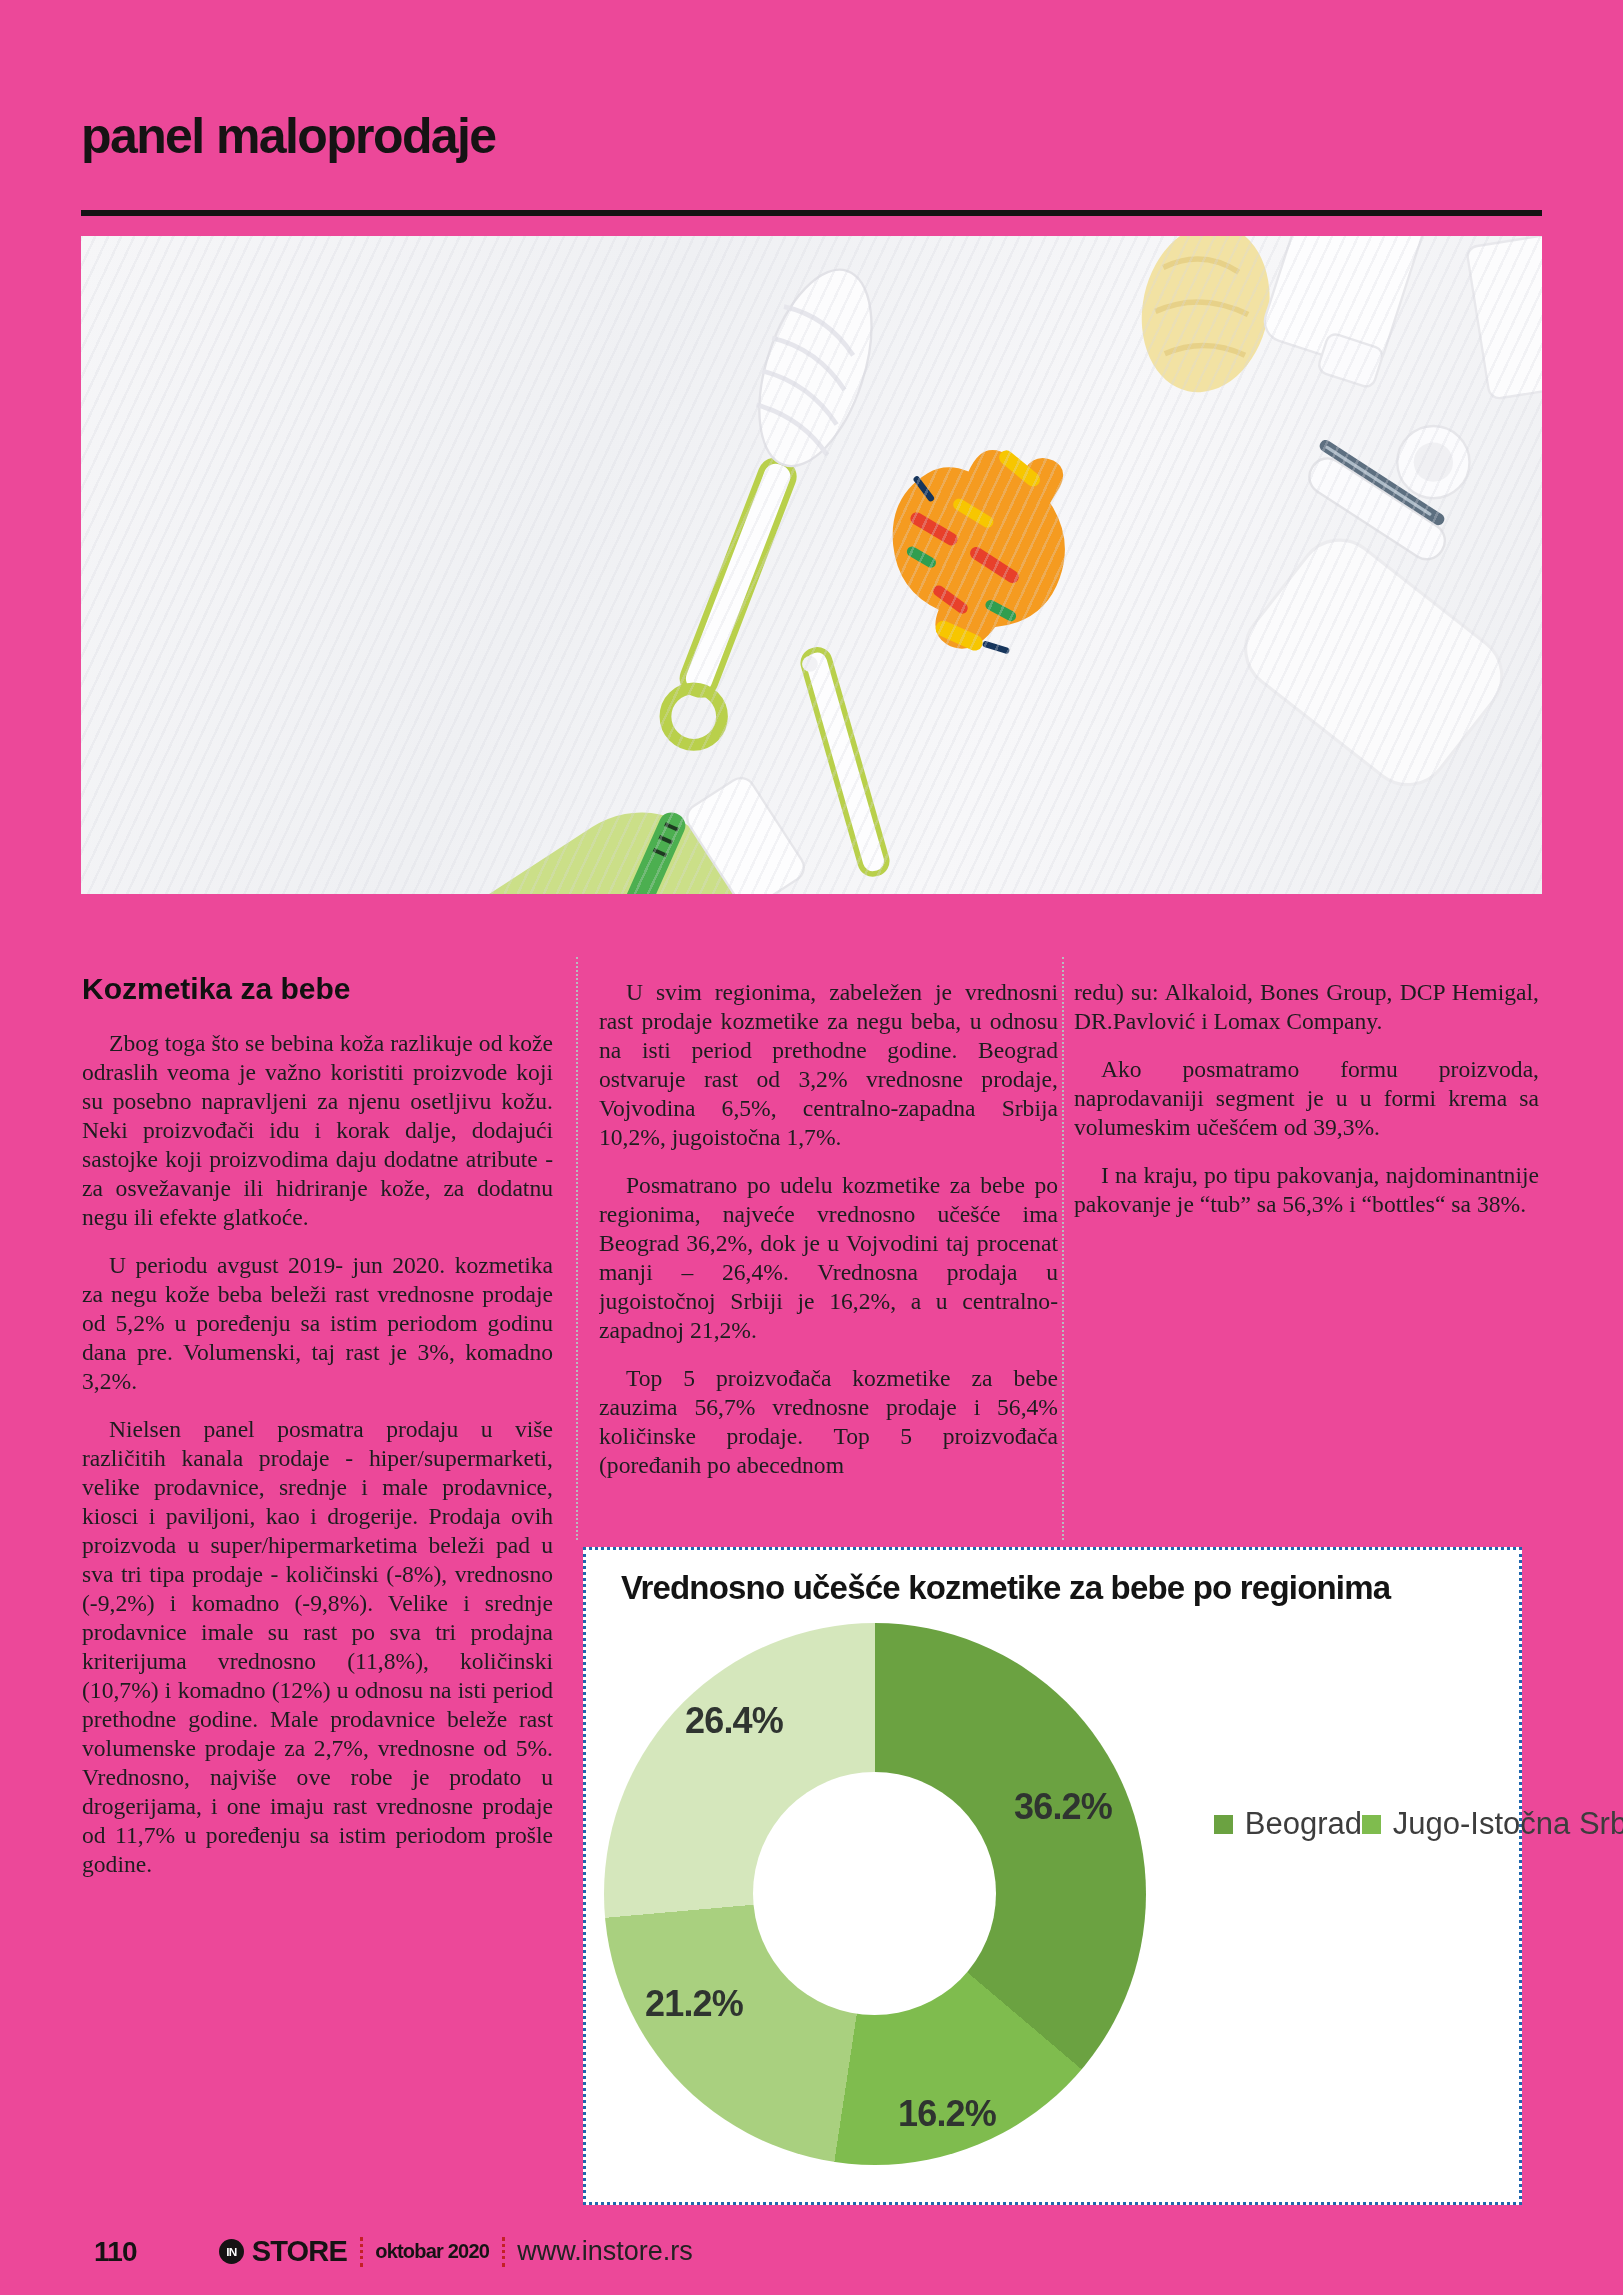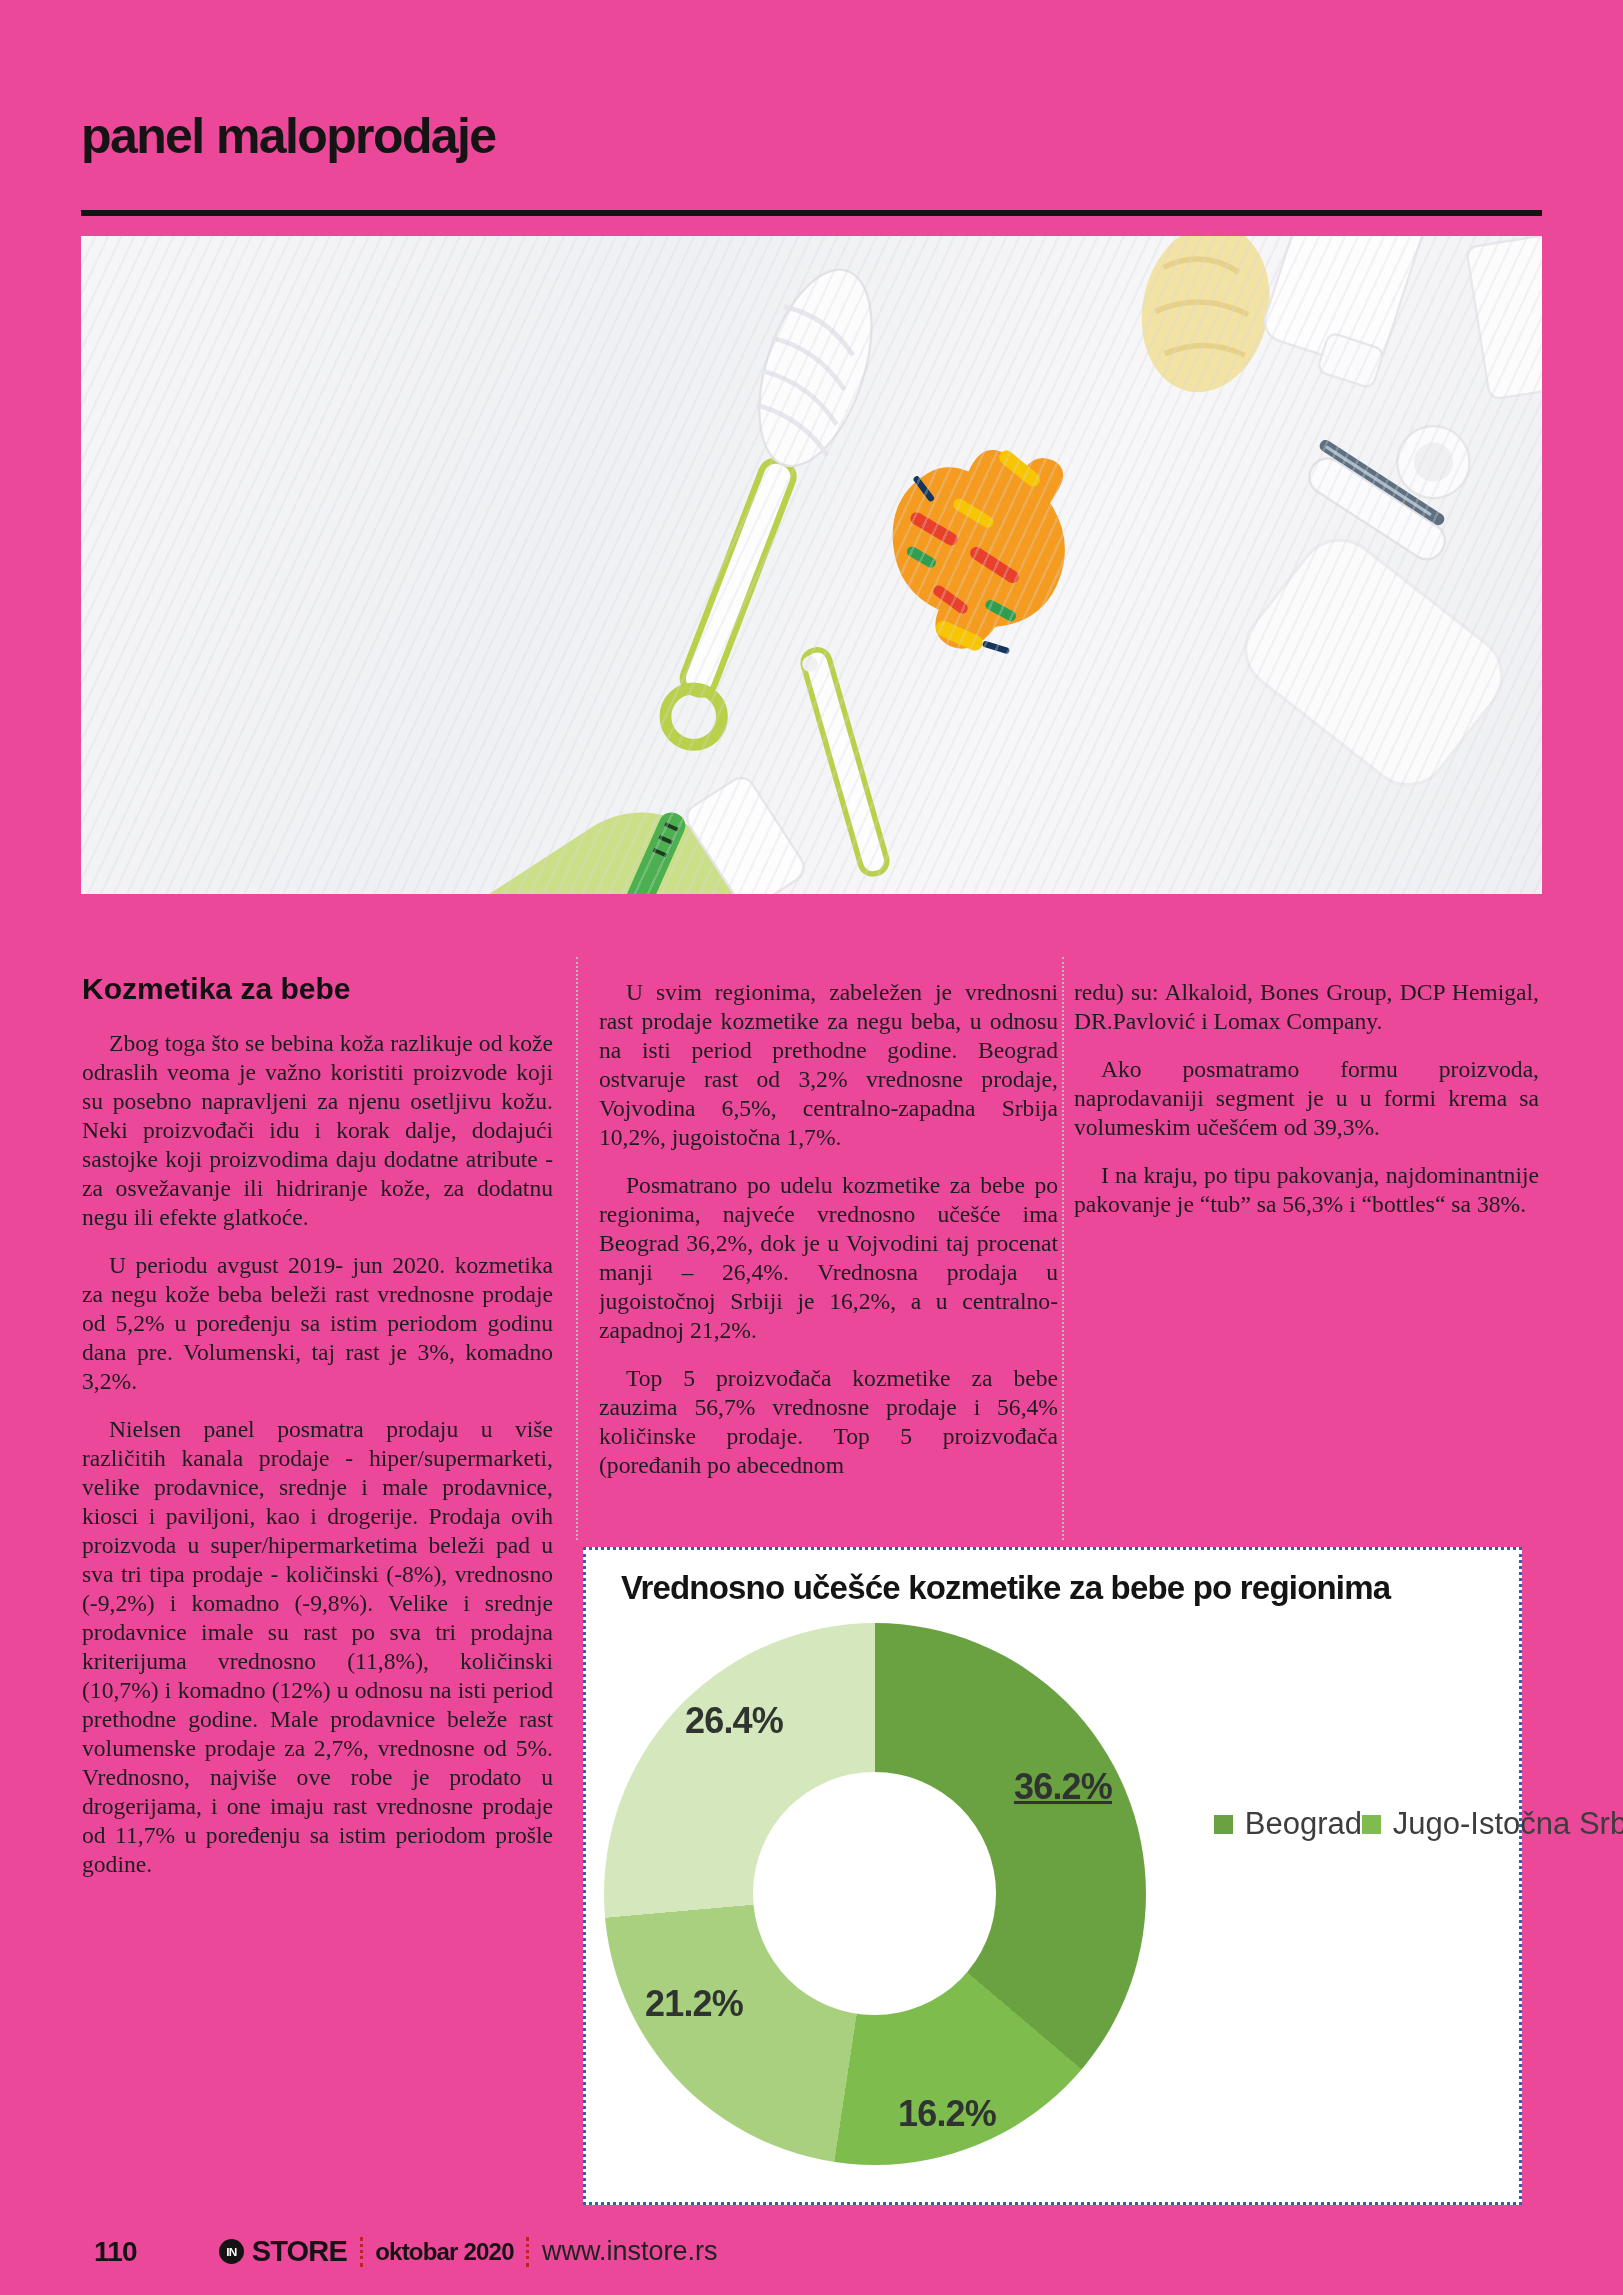--- a/index.html
+++ b/index.html
@@ -29,39 +29,39 @@
 
   .chart-card{position:absolute;left:583px;top:1547px;width:939px;height:658px;box-sizing:border-box;
         border:3.9px dotted #1e67ad;background:#ffffff;}
   .chart-title{position:absolute;left:35px;top:19px;font-family:"Liberation Sans",sans-serif;
         font-weight:700;font-size:33px;letter-spacing:-0.8px;color:#141414;}
   .donut{position:absolute;left:18px;top:73px;width:542px;height:542px;border-radius:50%;
         background:#6ba241;}
   .donut-hole{position:absolute;left:167px;top:222px;width:243px;height:243px;border-radius:50%;background:#ffffff;}
   .slice-label{position:absolute;transform:translate(-50%,-50%);font-family:"Liberation Sans",sans-serif;
         font-weight:700;font-size:36px;letter-spacing:-0.8px;color:#2f3430;white-space:nowrap;}
-  .lbl-beograd{left:477px;top:237px;text-decoration:underline;}
+  .lbl-beograd{left:477px;top:257px;}
   .lbl-jugo{left:361px;top:564px;}
   .lbl-zapadna{left:108px;top:454px;}
   .lbl-vojvodina{left:148px;top:171px;}
 
   .legend{position:absolute;left:628px;top:256px;display:flex;flex-direction:row;row-gap:10.2px;}
   .legend-row{display:flex;align-items:center;}
   .legend-marker{width:19px;height:19px;flex:0 0 19px;}
   .legend-label{margin-left:11.8px;font-family:"Liberation Sans",sans-serif;font-size:31px;color:#3d3d3d;white-space:nowrap;}
 
   .footer{position:absolute;left:94px;top:2235px;display:flex;align-items:center;
         font-family:"Liberation Sans",sans-serif;color:#161314;}
   .page-number{font-weight:700;font-size:28px;letter-spacing:-0.8px;}
   .footer-spacer{width:82px;}
   .brand-logo{width:25px;height:25px;border-radius:50%;background:#161314;color:#fff;display:flex;
         align-items:center;justify-content:center;font-weight:700;font-size:11.8px;letter-spacing:-0.8px;}
   .brand-name{margin-left:7.9px;font-weight:700;font-size:29px;letter-spacing:-0.8px;}
   .footer-sep{width:0;height:30px;border-left:3.1px dotted #c32026;margin:0 12.6px;}
-  .footer-date{font-weight:700;font-size:24px;letter-spacing:-0.8px;}
+  .footer-date{font-weight:700;font-size:20px;letter-spacing:-0.8px;}
   .footer-site{font-size:27px;color:#222;}
 </style>
 </head>
 <body>
 
 <div class="page">
 
   <div class="header-title">panel maloprodaje</div>
   <div class="header-rule"></div>
 

